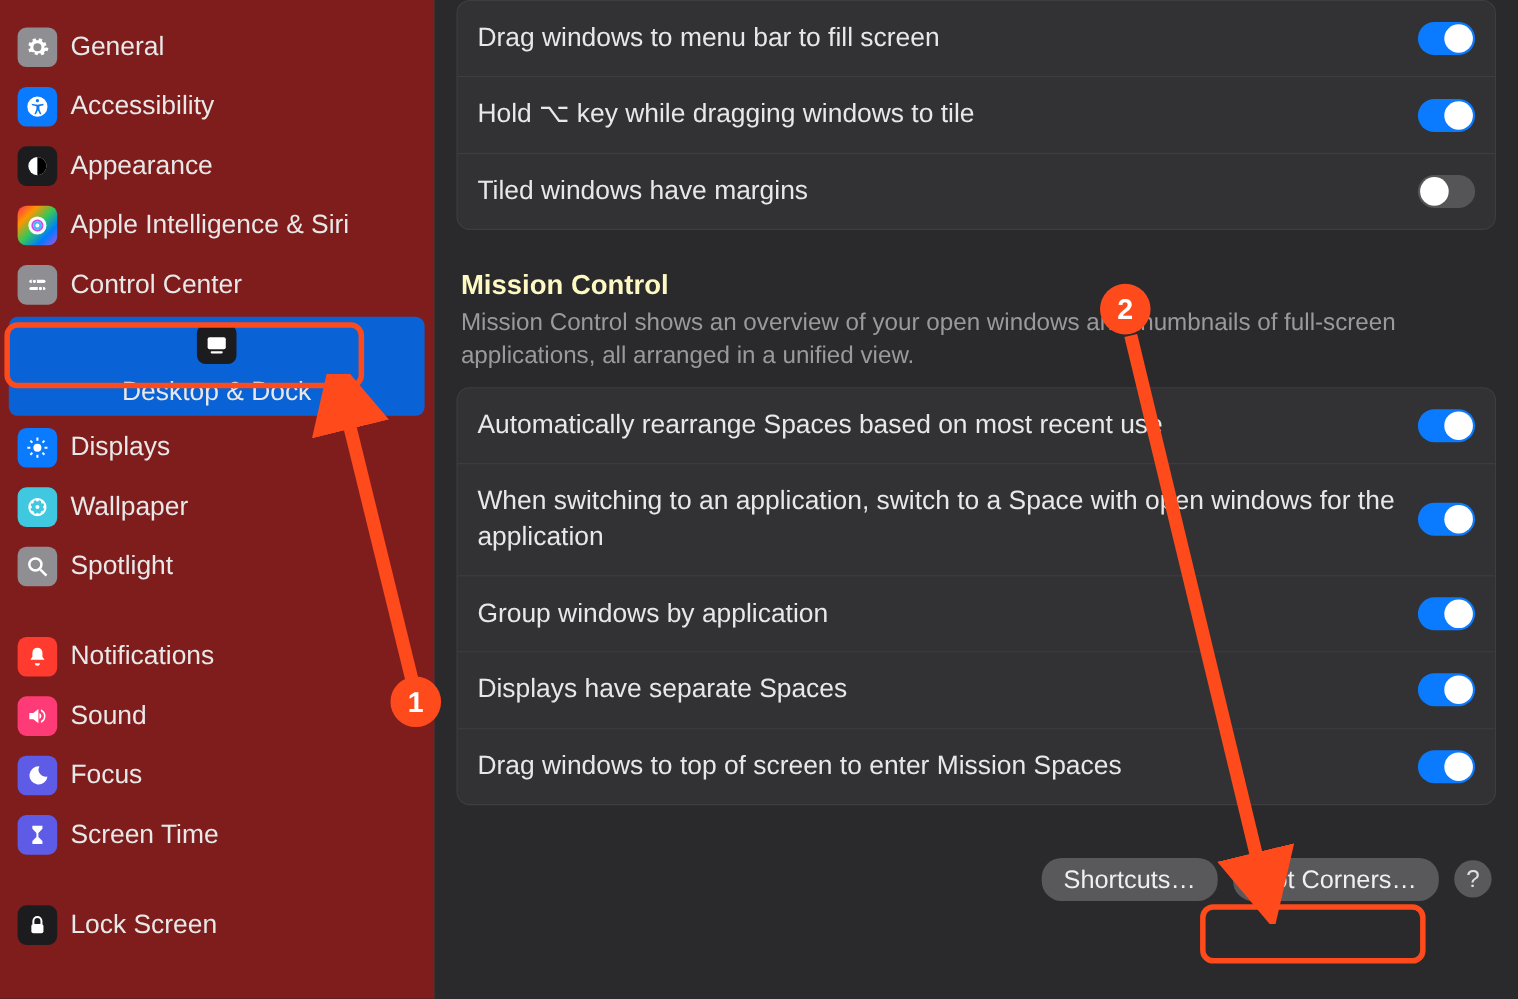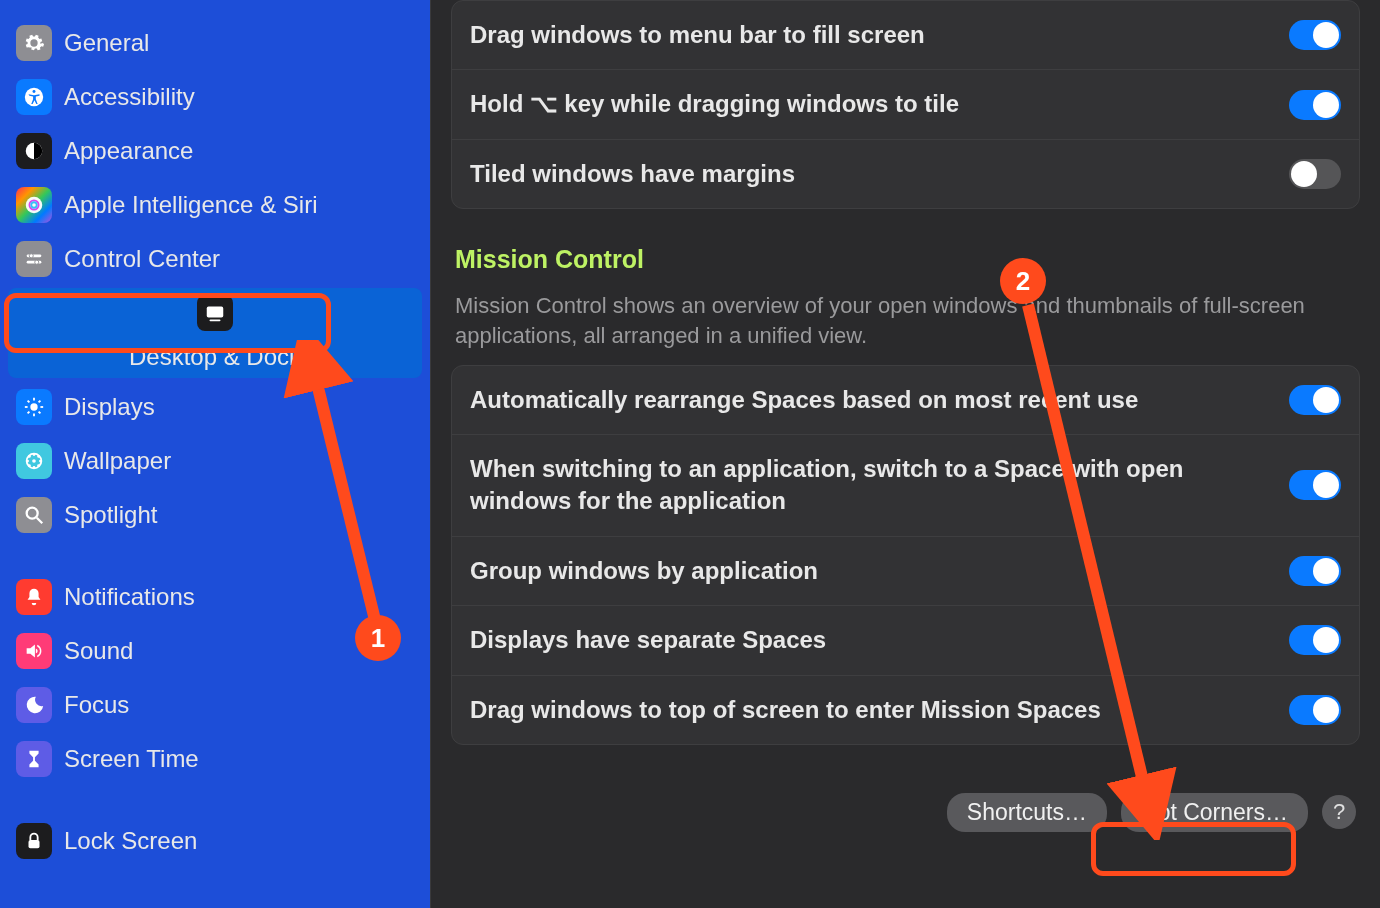--- a/index.html
+++ b/index.html
@@ -6,22 +6,22 @@
 body {
   font-family: -apple-system, BlinkMacSystemFont, "Helvetica Neue", Arial, sans-serif;
   background: #2a2a2c;
   color: #e8e8e8;
   width: 1380px;
   height: 908px;
   overflow: hidden;
   display: flex;
 }
 .sidebar {
-  width: 431px;
-  background: #1d4ed8;
+  width: 395px;
+  background: #7f1d1d;
   border-right: 1px solid #3a3a3c;
   padding: 18px 8px 0 8px;
   overflow-y: auto;
 }
 .sidebar-item {
   display: flex;
   align-items: center;
   gap: 12px;
   padding: 7px 8px;
   border-radius: 8px;
@@ -48,21 +48,20 @@
 .main {
   flex: 1;
   padding: 0 20px 20px 20px;
   overflow-y: auto;
 }
 .group {
   border: 1px solid #3e3e40;
   border-radius: 12px;
   background: #323234;
   margin-bottom: 36px;
-  font-weight: bold;
 }
 .row {
   display: flex;
   align-items: center;
   justify-content: space-between;
   padding: 18px 18px;
   border-bottom: 1px solid #3e3e40;
   gap: 20px;
 }
 .row:last-child { border-bottom: none; }
@@ -90,22 +89,22 @@
 }
 .toggle.on .toggle-knob { right: 2px; }
 .toggle.off .toggle-knob { left: 2px; }
 
 .section-header {
   padding: 0 4px 14px 4px;
 }
 .section-title {
   font-size: 25px;
   font-weight: 600;
-  color: #bef264;
-  margin-bottom: 17px;
+  color: #fef9c3;
+  margin-bottom: 4px;
 }
 .section-desc {
   font-size: 22px;
   color: #9a9a9c;
   line-height: 1.35;
 }
 .buttons-row {
   display: flex;
   justify-content: flex-end;
   align-items: center;

